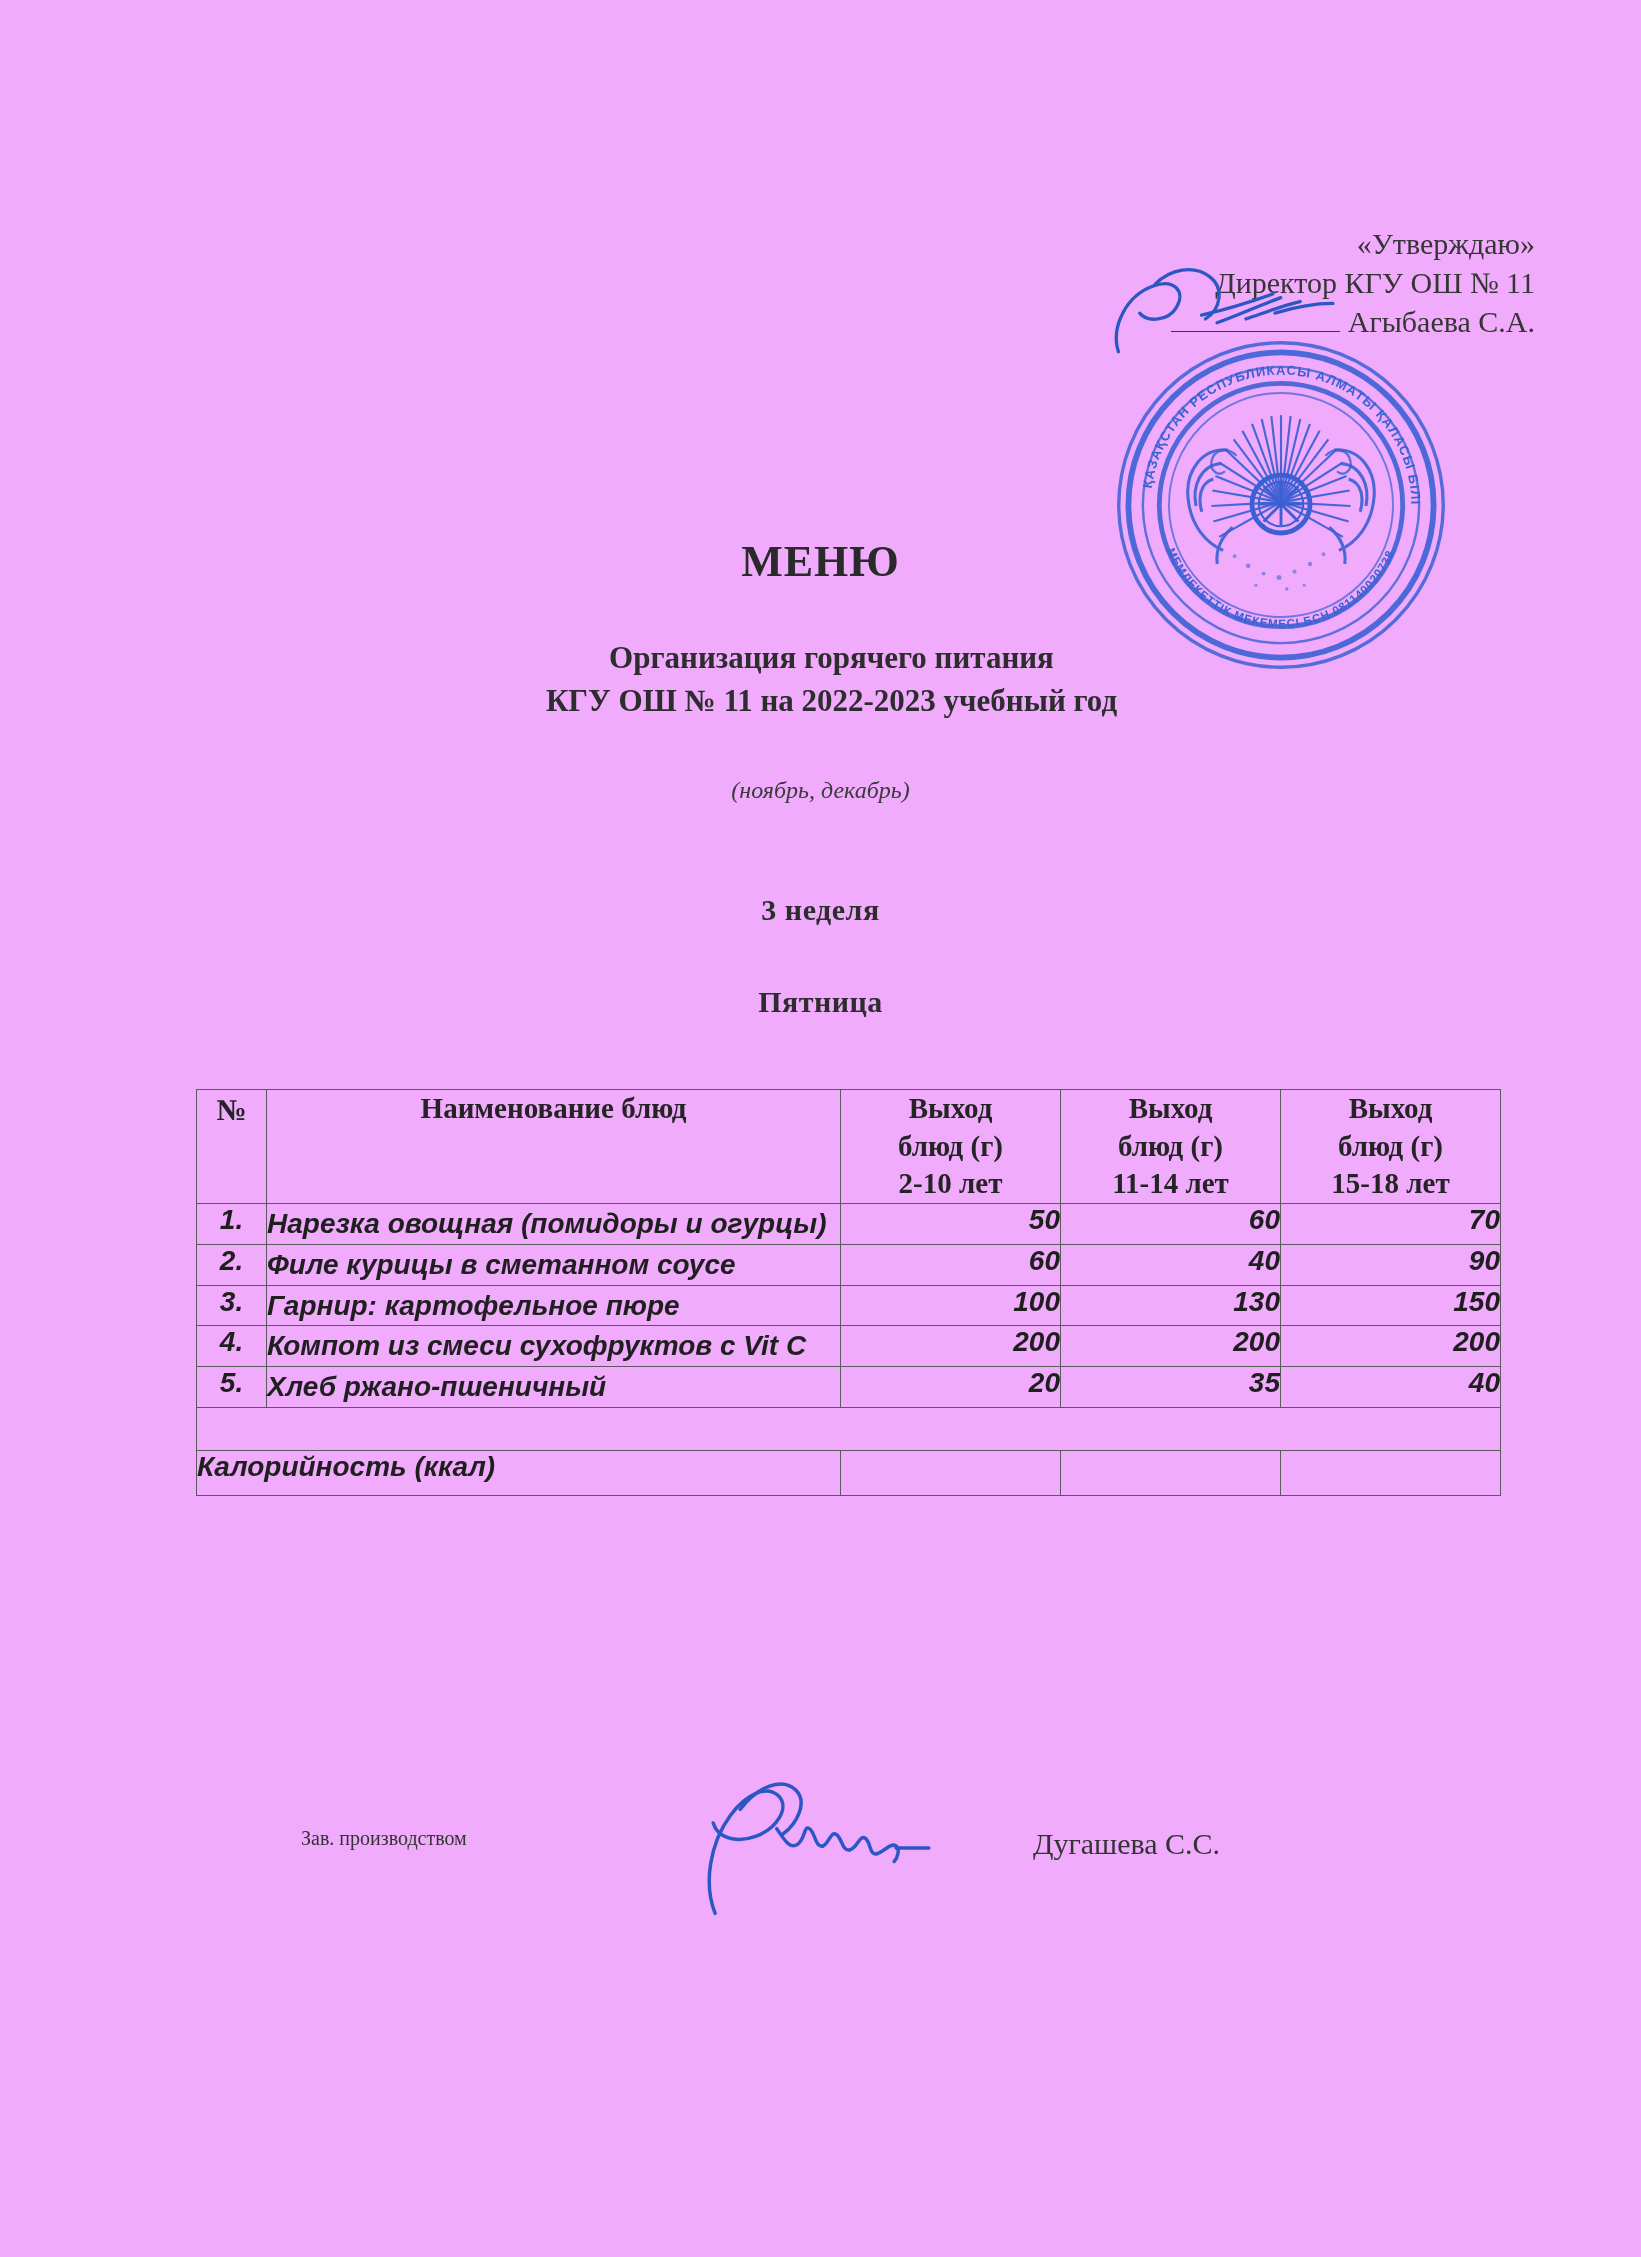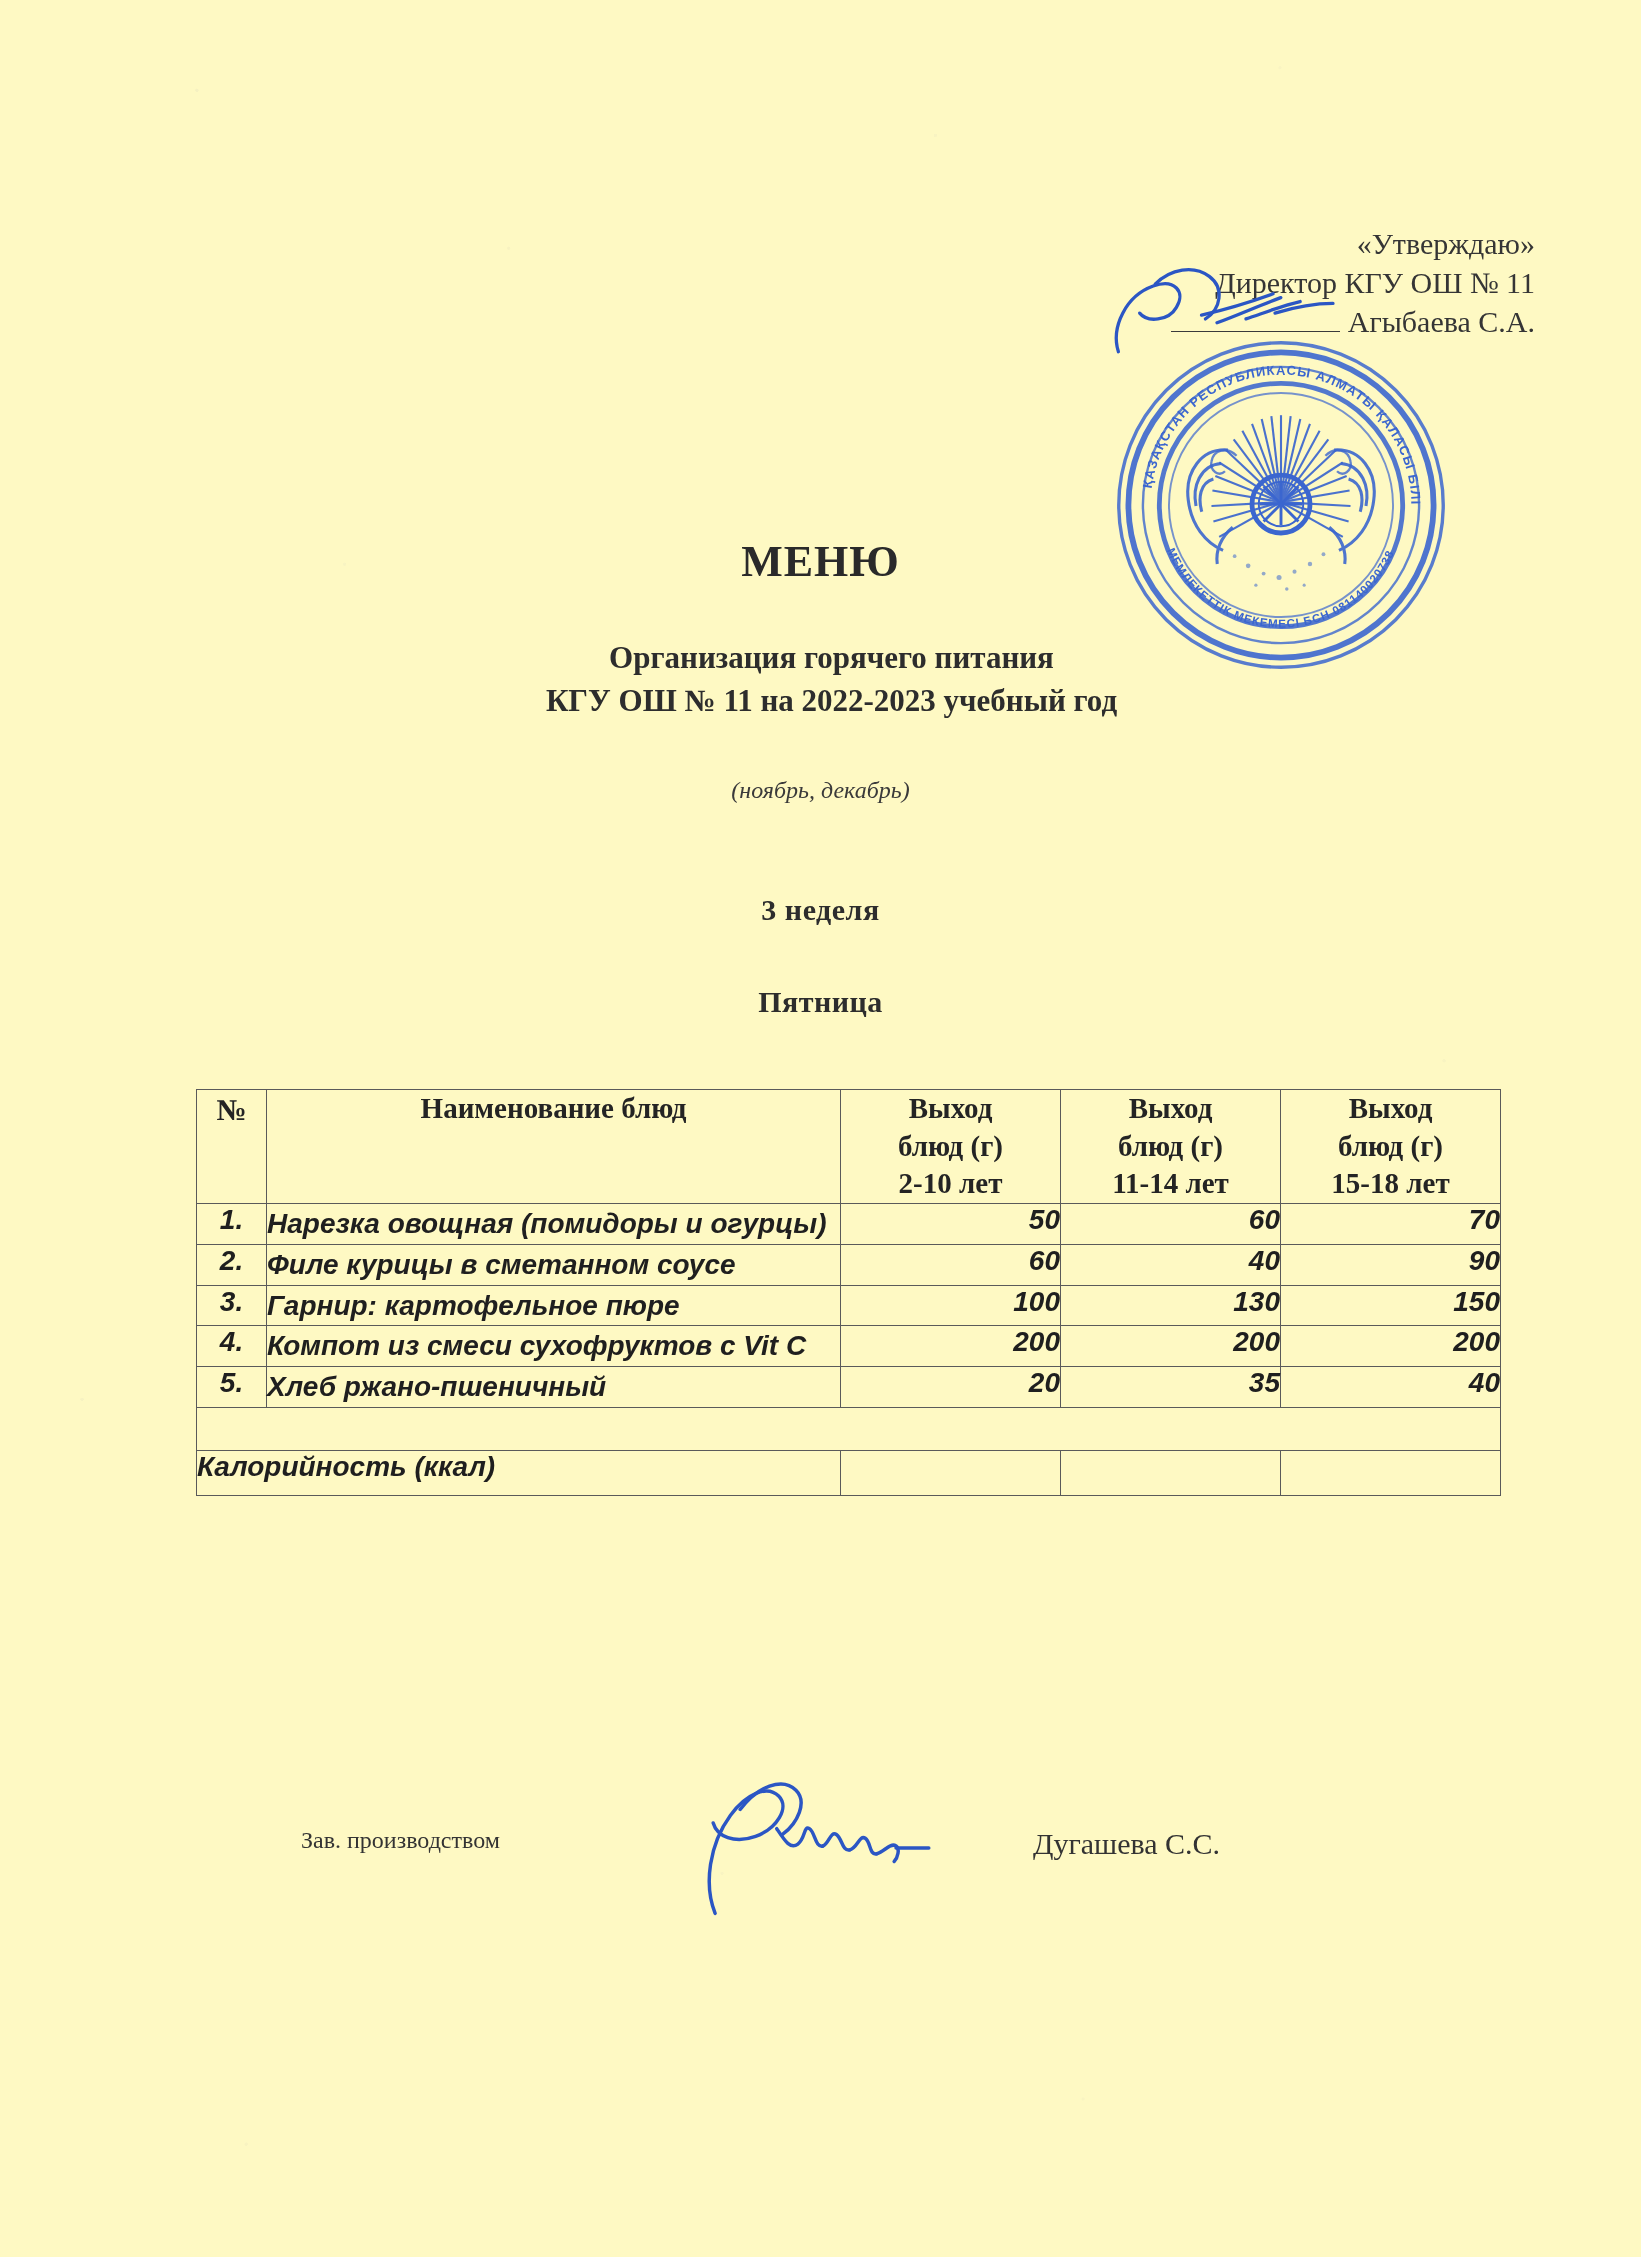--- a/index.html
+++ b/index.html
@@ -10,21 +10,21 @@
   }
   body {
     font-family: "Liberation Serif", "DejaVu Serif", serif;
     color: #2b2b2b;
   }
 
   .page {
     position: relative;
     width: 1641px;
     height: 2257px;
-    background: #fef9c3;
+    background: #f0abfc;
     overflow: hidden;
   }
 
   
   .paper-noise {
     position: absolute;
     inset: 0;
     pointer-events: none;
     background:
       radial-gradient(circle at 12% 4%,  rgba(170,170,180,0.10) 0 1.4px, transparent 1.9px),
@@ -236,21 +236,21 @@
     z-index: 2;
   }
   .sig-row {
     position: relative;
     height: 164px;
   }
   .sig-role {
     position: absolute;
     left: 301px;
     top: 21px;
-    font-size: 24px;
+    font-size: 20px;
     color: #333333;
     white-space: nowrap;
   }
   .sig-person {
     position: absolute;
     left: 1033px;
     top: 21px;
     font-size: 30px;
     color: #333333;
     white-space: nowrap;

